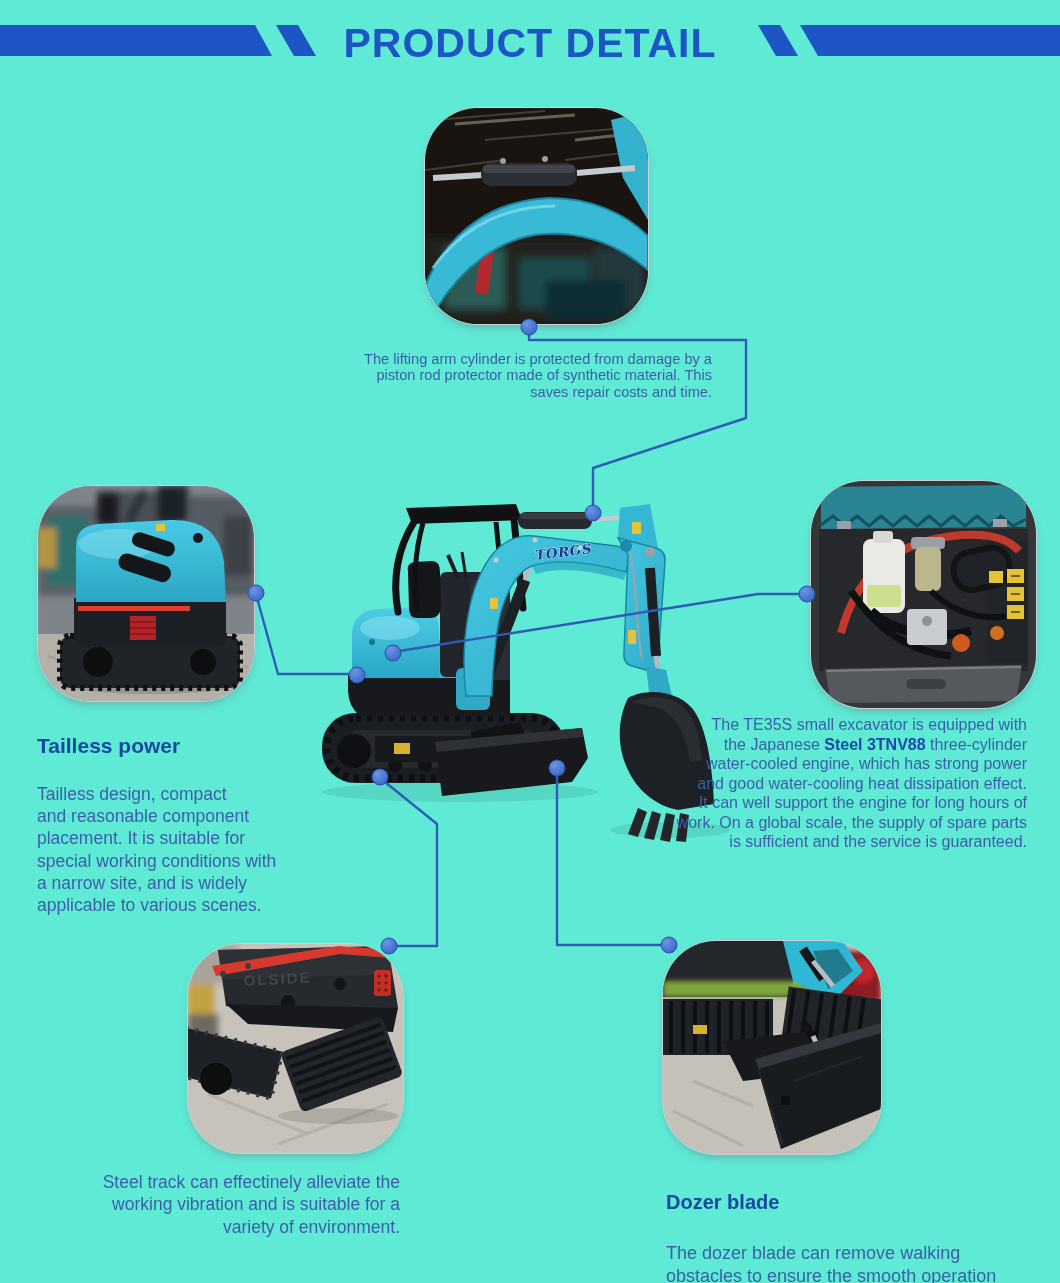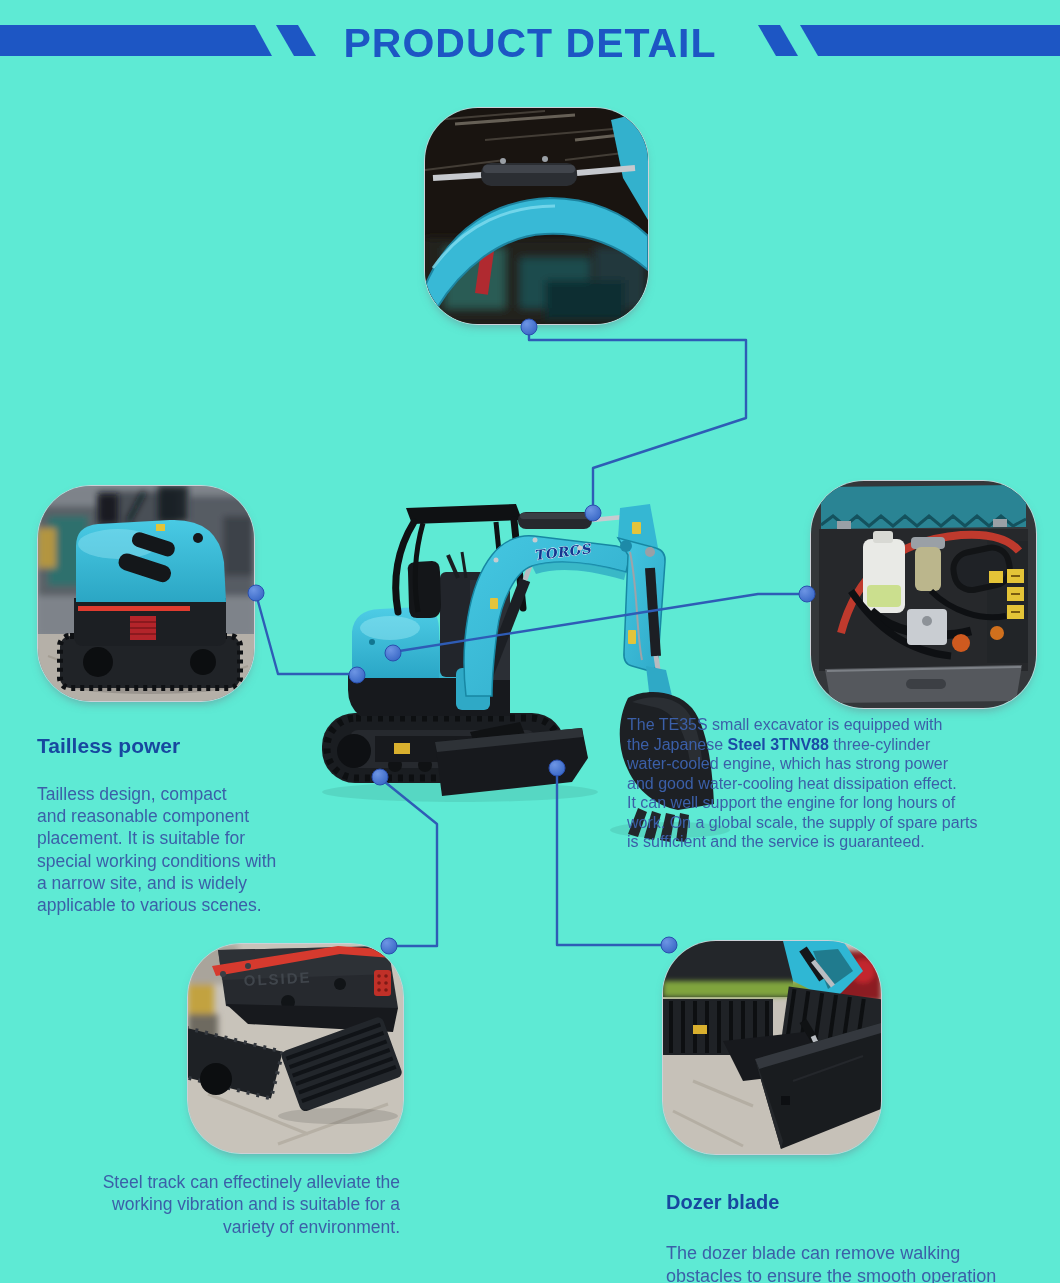--- a/index.html
+++ b/index.html
@@ -18,21 +18,21 @@
          border:1px solid #ccd1d8;box-shadow:0 5px 9px -3px rgba(110,118,132,.5);}
   .photo svg{display:block;}
   
   .mainimg{position:absolute;left:320px;top:460px;z-index:2;}
   
   .overlay{position:absolute;left:0;top:0;z-index:6;pointer-events:none;}
   
   .txt{position:absolute;z-index:7;color:#3b5fa8;white-space:pre-line;}
   .cap-top{left:322px;top:351px;width:390px;text-align:right;font-size:14.6px;line-height:16.4px;}
   .blk-left{left:37px;top:713px;width:285px;text-align:left;font-size:17.5px;line-height:22.3px;}
-  .blk-right{left:627px;top:715px;width:400px;text-align:left;font-size:16px;line-height:19.5px;}
+  .blk-right{left:627px;top:715px;width:400px;text-align:right;font-size:16px;line-height:19.5px;}
   .cap-bl{left:40px;top:1171px;width:360px;text-align:right;font-size:17.5px;line-height:22.3px;}
   .blk-br{left:666px;top:1168px;width:372px;text-align:left;font-size:18px;line-height:23.3px;}
   .blk-head{font-size:21px;font-weight:bold;color:#17489f;margin:0 0 3px 0;}
   .blk-head-br{font-size:20px;font-weight:bold;color:#17489f;margin:0 0 4px 0;}
   .bold-blue{font-weight:bold;color:#1a4ba6;}
 </style>
 </head>
 <body>
 
 <div class="page">
@@ -407,20 +407,23 @@
       <circle cx="357" cy="675" r="8"></circle>
       <circle cx="393" cy="653" r="8"></circle>
       <circle cx="807" cy="594" r="8"></circle>
       <circle cx="380" cy="777" r="8"></circle>
       <circle cx="389" cy="946" r="8"></circle>
       <circle cx="557" cy="768" r="8"></circle>
       <circle cx="669" cy="945" r="8"></circle>
     </g>
   </svg>
 
+  <div class="txt cap-top">The lifting arm cylinder is protected from damage by a
+piston rod protector made of synthetic material. This
+saves repair costs and time.</div>
 
   <div class="txt blk-left">
     <div class="blk-head">Tailless power</div>
     <div>Tailless design, compact
 and reasonable component
 placement. It is suitable for
 special working conditions with
 a narrow site, and is widely
 applicable to various scenes.</div>
   </div>

